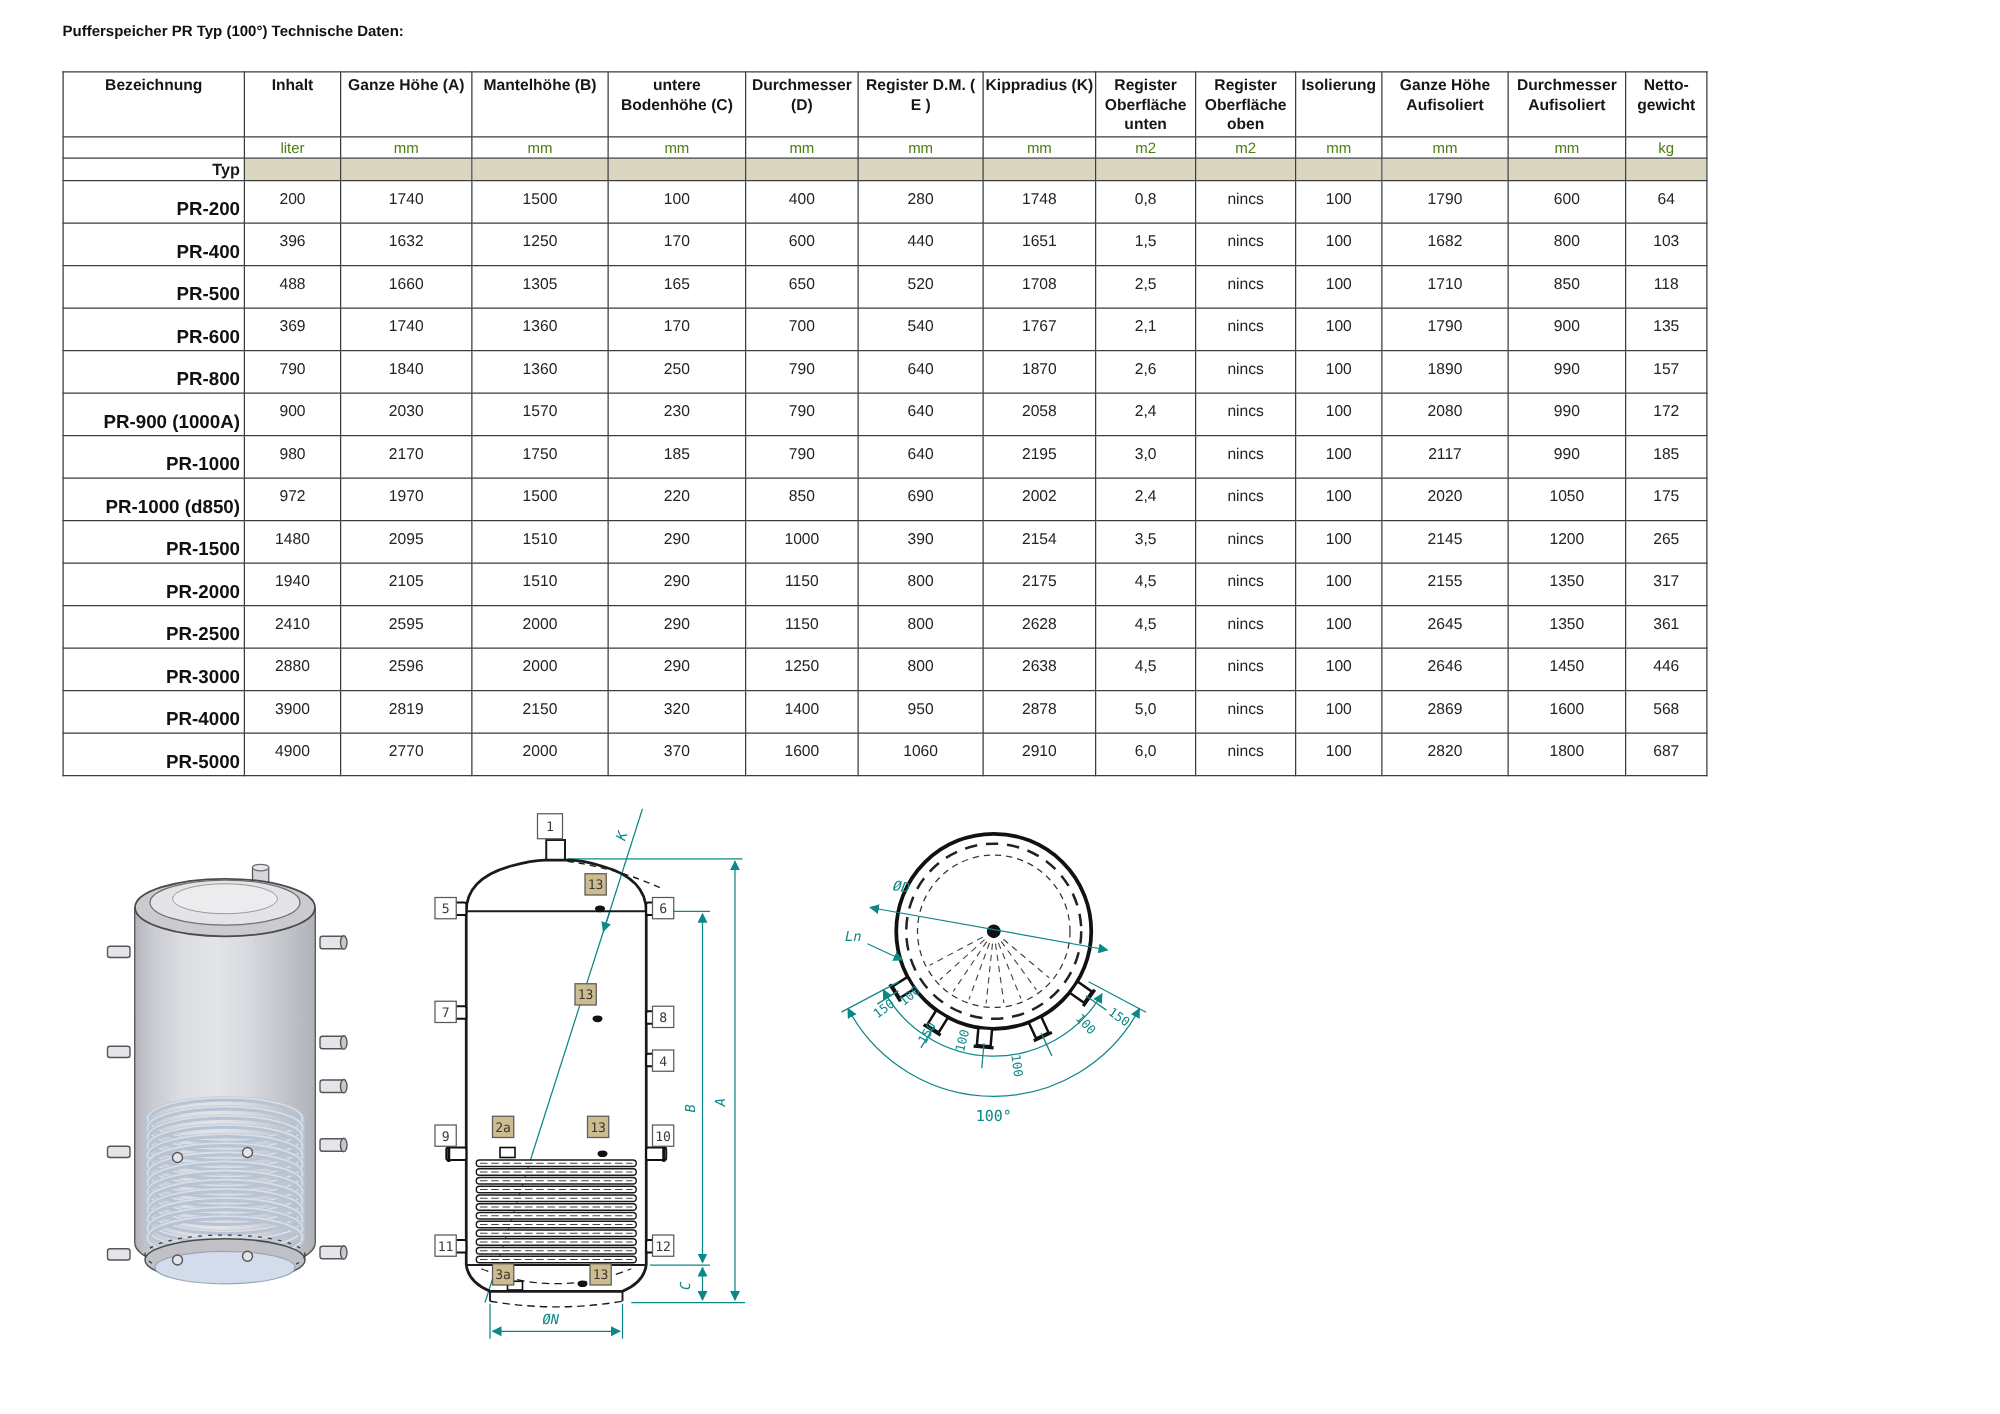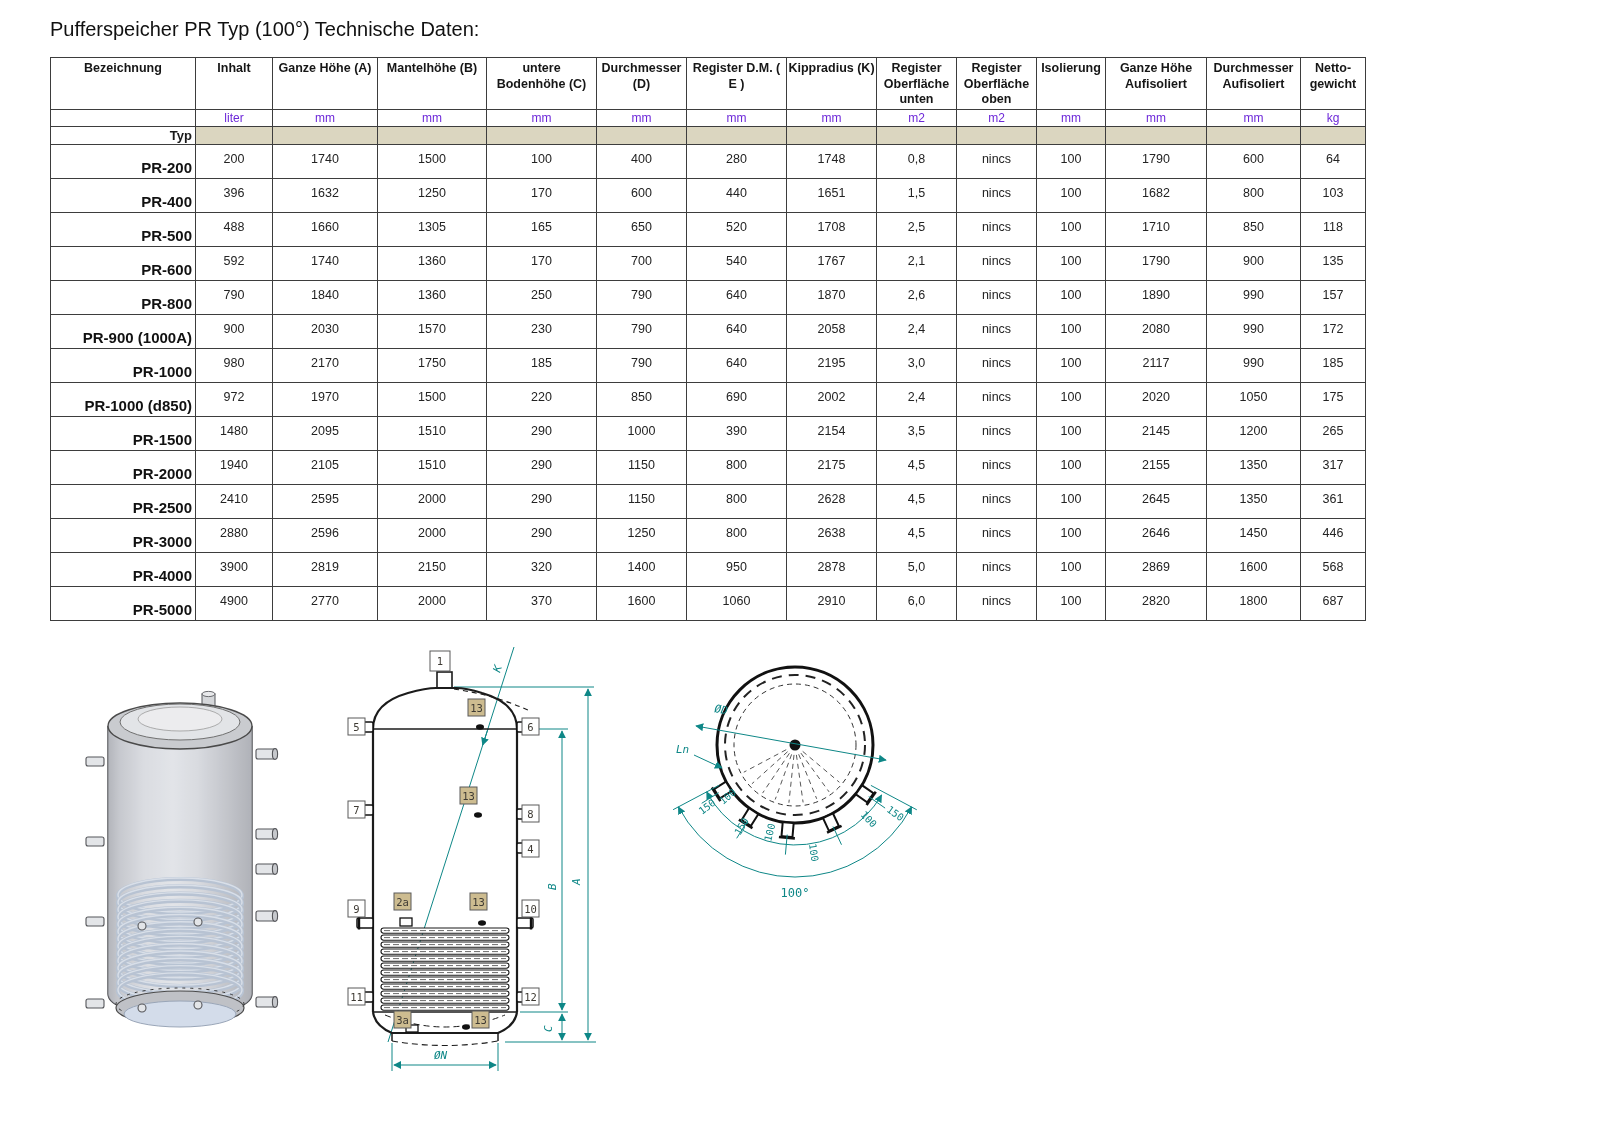--- a/index.html
+++ b/index.html
@@ -1,29 +1,29 @@
 <!DOCTYPE html>
 <html><head>
 <meta charset="utf-8">
 <style>
   html,body{margin:0;padding:0;}
   body{
     width:1600px;height:1131px;background:#ffffff;position:relative;
     font-family:"Liberation Sans", sans-serif;color:#1a1a1a;overflow:hidden;
   }
-  .title{position:absolute;left:50px;top:18px;font-size:20px;font-weight:normal;color:#111;}
+  .title{position:absolute;left:50px;top:18px;font-size:12px;font-weight:bold;color:#111;}
   table.spec{
     position:absolute;left:50px;top:57px;width:1315px;
     border-collapse:collapse;table-layout:fixed;background:#fff;padding-left:32px;
   }
   table.spec th, table.spec td{border:1px solid #3d3d3d;overflow:hidden;white-space:normal;}
   tr.hdr{height:50px;}
   tr.hdr th{font-size:12.5px;font-weight:bold;text-align:center;vertical-align:top;padding-top:3px;line-height:1.25;color:#161616;}
   tr.units{height:17px;}
-  tr.units td{font-size:12px;text-align:center;vertical-align:middle;color:#6d28d9;}
+  tr.units td{font-size:12px;text-align:center;vertical-align:middle;color:#4d7c0f;}
   tr.typ{height:14px;margin-top:12px;}
   td.typ-cell{font-size:13px;font-weight:bold;text-align:right;padding-right:3px;vertical-align:bottom;background:#fff;}
   td.typ-fill{background:#dbd6c0;}
   tbody.data tr{height:34px;}
   td.name-cell{font-size:15px;font-weight:bold;text-align:right;vertical-align:bottom;padding:0 3px 2px 0;color:#111;}
   td.val-cell{font-size:12.5px;text-align:center;vertical-align:top;padding-top:7px;color:#232323;}
   .draw{position:absolute;}
   svg text{font-family:"DejaVu Sans Mono", monospace;}
   .dimtxt{fill:#0e8787;font-size:11px;font-style:italic;}
   .boxtxt{fill:#3e3a33;font-size:10.5px;text-anchor:middle;}
@@ -144,21 +144,21 @@
         <td class="val-cell">1708</td>
         <td class="val-cell">2,5</td>
         <td class="val-cell">nincs</td>
         <td class="val-cell">100</td>
         <td class="val-cell">1710</td>
         <td class="val-cell">850</td>
         <td class="val-cell">118</td>
       </tr>
       <tr>
         <td class="name-cell">PR-600</td>
-        <td class="val-cell">592</td>
+        <td class="val-cell">369</td>
         <td class="val-cell">1740</td>
         <td class="val-cell">1360</td>
         <td class="val-cell">170</td>
         <td class="val-cell">700</td>
         <td class="val-cell">540</td>
         <td class="val-cell">1767</td>
         <td class="val-cell">2,1</td>
         <td class="val-cell">nincs</td>
         <td class="val-cell">100</td>
         <td class="val-cell">1790</td>

